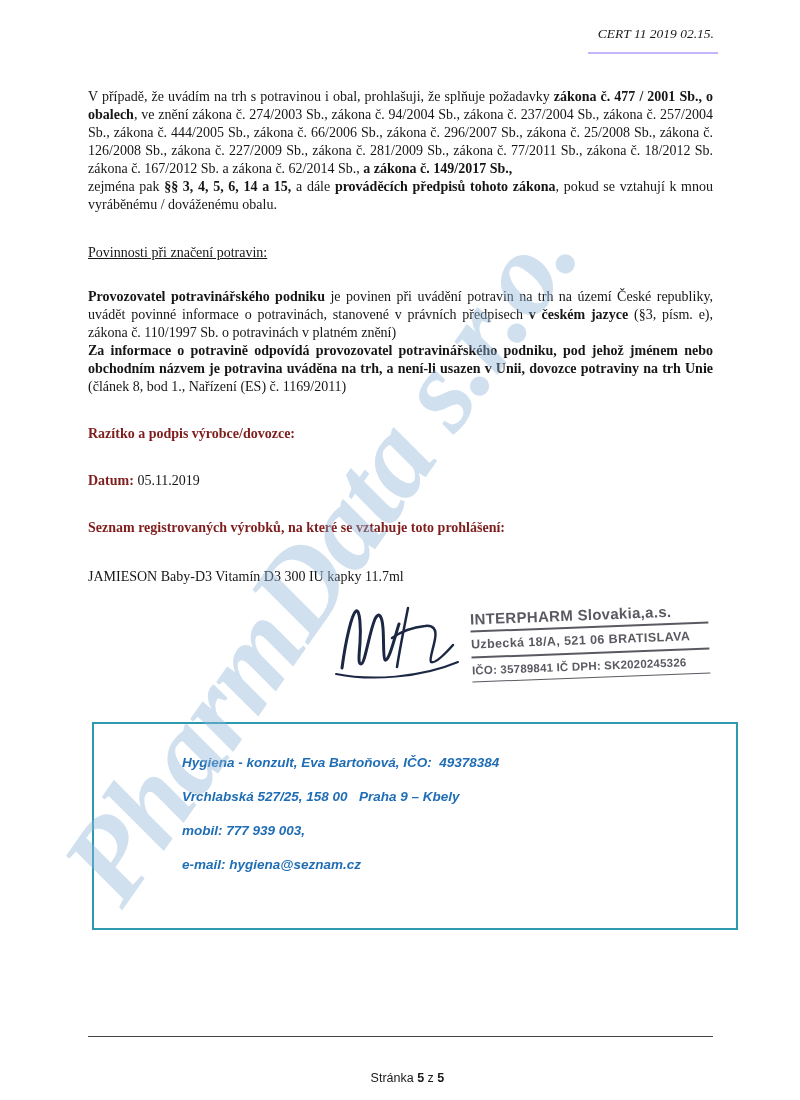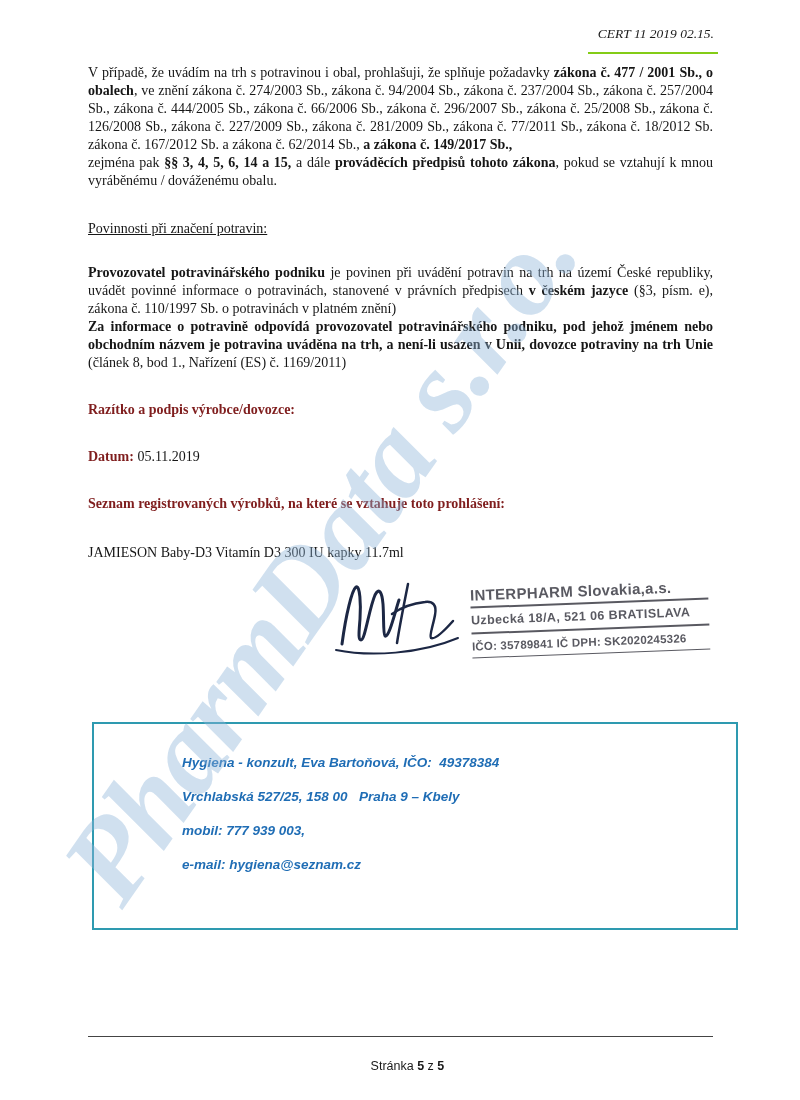--- a/index.html
+++ b/index.html
@@ -21,26 +21,26 @@
     font-style:italic; font-weight:700;
     font-size:118px; letter-spacing:-2px;
     color:rgba(142,182,216,0.42);
     white-space:nowrap; z-index:2; pointer-events:none;
   }
 
   
   .cert-ref {
     position:absolute; top:26px; right:82px;
     font-style:italic; font-size:13.5px; color:#1a1a1a;
-    border-bottom:2px solid #84cc16;
+    border-bottom:2px solid #c4b5fd;
     padding:0 4px 10px 10px; z-index:1;
   }
 
   .content {
-    position:absolute; left:88px; top:64px; width:625px; z-index:1;
+    position:absolute; left:88px; top:88px; width:625px; z-index:1;
     font-size:14px; line-height:18px;
   }
   .justify { text-align:justify; }
   .b { font-weight:bold; }
 
   .section-heading {
     font-weight:normal; text-decoration:underline;
     margin-top:30px; margin-bottom:26px;
   }
   .red { color:#7f1d1d; font-weight:bold; }
@@ -68,21 +68,21 @@
     border:2px solid #2e9ab0; padding:13px 16px; z-index:1;
     font-family:"Liberation Sans", sans-serif; font-style:italic;
   }
   .info-box .intro { color:#2e86ab; font-size:13.5px; line-height:21px; }
   .contacts { margin-left:72px; margin-top:18px; color:#1f6db5; font-weight:bold;
     font-size:13.5px; }
   .contacts .cline { margin-bottom:19px; white-space:pre-wrap; }
 
   .footer {
     position:absolute; left:88px; top:1036px; width:625px; z-index:1;
-    border-top:1.5px solid #444; padding-top:8px;
+    border-top:1.5px solid #444; padding-top:20px;
     text-align:center; font-family:"Liberation Sans", sans-serif;
     font-size:12.5px; color:#1a1a1a; white-space:pre;
   }
 </style>
 </head>
 <body>
 
 <div class="page">
 
   <div class="watermark">PharmData s.r.o.</div>

